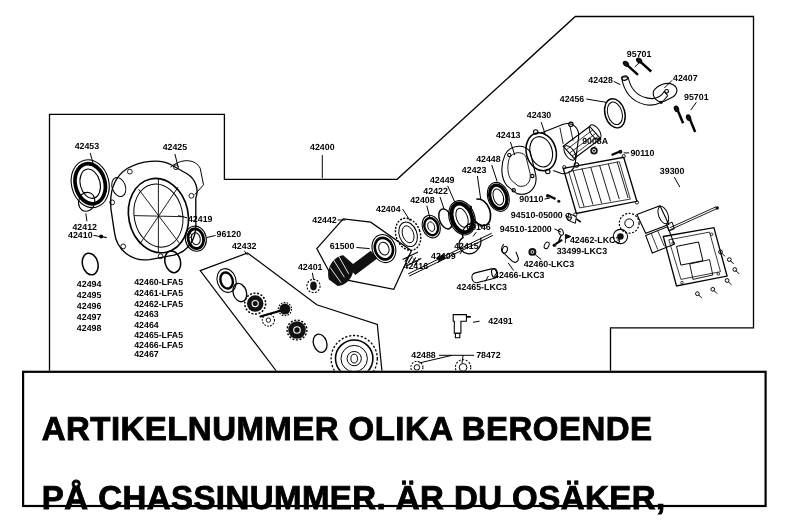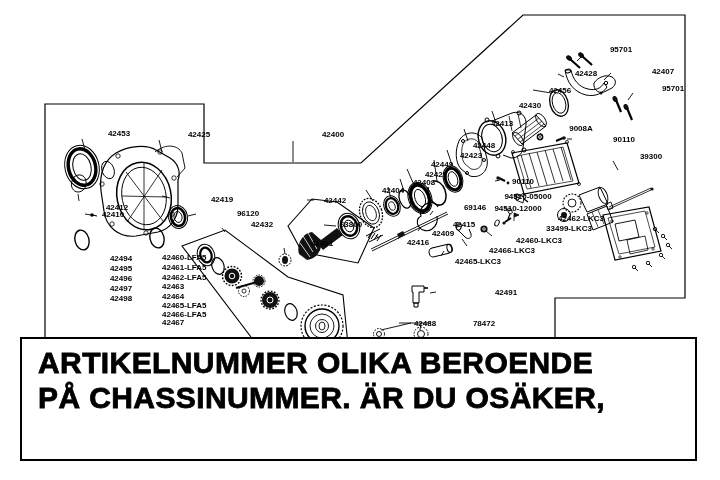--- a/index.html
+++ b/index.html
@@ -1,26 +1,26 @@
 <!DOCTYPE html>
 <html><head>
 <meta charset="utf-8">
 <style>
   html,body{margin:0;padding:0;background:#fff;}
   .stage{position:relative;width:720px;height:480px;background:#fff;overflow:hidden;
          font-family:"Liberation Sans",sans-serif;}
   .stage svg{position:absolute;left:0;top:0;}
   .labels{position:absolute;left:0;top:0;width:720px;height:480px;}
   .lbl{position:absolute;transform:translate(-50%,-50%);font-size:8px;font-weight:700;
-       color:#000;white-space:nowrap;line-height:9px;margin-left:40px;}
+       color:#000;white-space:nowrap;line-height:9px;}
   .lbl.la{transform:translate(0,-50%);}
   .banner{position:absolute;left:20px;top:337px;width:677px;height:124px;background:#fff;
           border:2px solid #000;box-sizing:border-box;padding:6px 0 0 16px;z-index:5;}
   .bline{font-weight:700;font-size:30px;line-height:35px;letter-spacing:0.4px;color:#000;
-         white-space:nowrap;-webkit-text-stroke:0.8px #000;}
+         white-space:nowrap;margin-top:28px;-webkit-text-stroke:0.8px #000;}
 </style>
 </head>
 <body>
 
 <div class="stage">
 
 <svg width="720" height="480" viewBox="0 0 720 480">
 
   <path d="M45,345 L45,104 L204,104 L204,163 L361,163 L523,15 L685,15 L685,298 L555,298 L555,345" fill="none" stroke="#000" stroke-width="1.2"></path>
 
@@ -332,21 +332,21 @@
   <span class="lbl" style="left:81px;top:298px">42498</span>
   <span class="lbl la" style="left:122px;top:257px">42460-LFA5</span>
   <span class="lbl la" style="left:122px;top:267px">42461-LFA5</span>
   <span class="lbl la" style="left:122px;top:277px">42462-LFA5</span>
   <span class="lbl la" style="left:122px;top:286px">42463</span>
   <span class="lbl la" style="left:122px;top:296px">42464</span>
   <span class="lbl la" style="left:122px;top:305px">42465-LFA5</span>
   <span class="lbl la" style="left:122px;top:314px">42466-LFA5</span>
   <span class="lbl la" style="left:122px;top:322px">42467</span>
   <span class="lbl" style="left:295px;top:200px">42442</span>
-  <span class="lbl" style="left:311px;top:224px">63800</span>
+  <span class="lbl" style="left:311px;top:224px">61500</span>
   <span class="lbl" style="left:282px;top:243px">42401</span>
   <span class="lbl" style="left:353px;top:190px">42404</span>
   <span class="lbl" style="left:384px;top:182px">42408</span>
   <span class="lbl" style="left:396px;top:174px">42422</span>
   <span class="lbl" style="left:402px;top:164px">42449</span>
   <span class="lbl" style="left:431px;top:155px">42423</span>
   <span class="lbl" style="left:444px;top:145px">42448</span>
   <span class="lbl" style="left:462px;top:123px">42413</span>
   <span class="lbl" style="left:490px;top:105px">42430</span>
   <span class="lbl" style="left:520px;top:90px">42456</span>
@@ -358,21 +358,21 @@
   <span class="lbl" style="left:584px;top:139px">90110</span>
   <span class="lbl" style="left:611px;top:156px">39300</span>
   <span class="lbl" style="left:483px;top:181px">90110</span>
   <span class="lbl" style="left:488px;top:196px">94510-05000</span>
   <span class="lbl" style="left:478px;top:208px">94510-12000</span>
   <span class="lbl" style="left:541px;top:218px">42462-LKC3</span>
   <span class="lbl" style="left:529px;top:228px">33499-LKC3</span>
   <span class="lbl" style="left:499px;top:240px">42460-LKC3</span>
   <span class="lbl" style="left:472px;top:250px">42466-LKC3</span>
   <span class="lbl" style="left:438px;top:261px">42465-LKC3</span>
-  <span class="lbl" style="left:466px;top:292px">42491</span>
+  <span class="lbl" style="left:455px;top:292px">42491</span>
   <span class="lbl" style="left:385px;top:323px">42488</span>
   <span class="lbl" style="left:444px;top:323px">78472</span>
   <span class="lbl" style="left:435px;top:207px">69146</span>
   <span class="lbl" style="left:424px;top:224px">42415</span>
   <span class="lbl" style="left:403px;top:233px">42409</span>
   <span class="lbl" style="left:378px;top:242px">42416</span>
 </div>
 
 <div class="banner">
   <div class="bline">ARTIKELNUMMER OLIKA BEROENDE</div>

